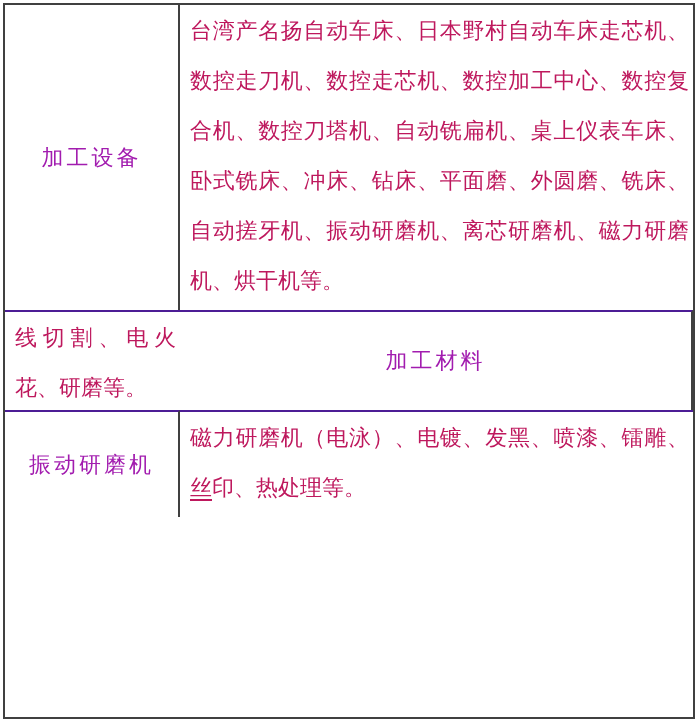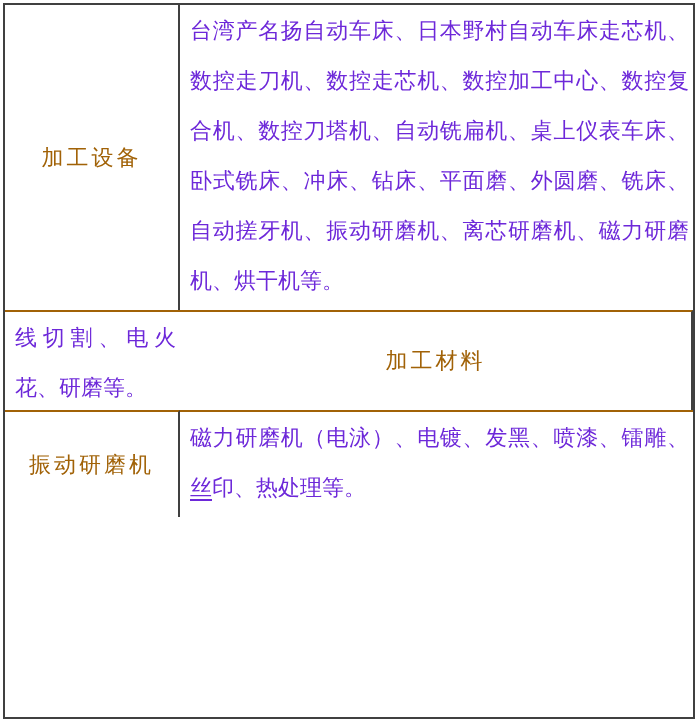--- a/index.html
+++ b/index.html
@@ -25,40 +25,40 @@
     background: #ffffff;
     display: grid;
     grid-template-columns: 175px 1fr;
     grid-template-rows: 305px 100px 107px 105px 95px;
   }
   .cell {
     box-sizing: border-box;
     overflow: hidden;
   }
   .cell.bt {
-    border-top: 2px solid #a16207;
+    border-top: 2px solid #4c1d95;
   }
   .label-cell {
     border-right: 2px solid #404040;
     display: flex;
     align-items: center;
     justify-content: center;
   }
   .label-text {
     font-size: 22px;
     letter-spacing: 3px;
     white-space: nowrap;
-    color: #a16207;
+    color: #a21caf;
   }
   .content-cell {
     padding: 1px 4px 0 10px;
     font-size: 22px;
     line-height: 50px;
     text-align: justify;
-    color: #6d28d9;
+    color: #be185d;
   }
   .u {
     text-decoration: underline;
     text-underline-offset: 4px;
   }
 </style>
 </head>
 <body>
 
 <div class="spec-table">

